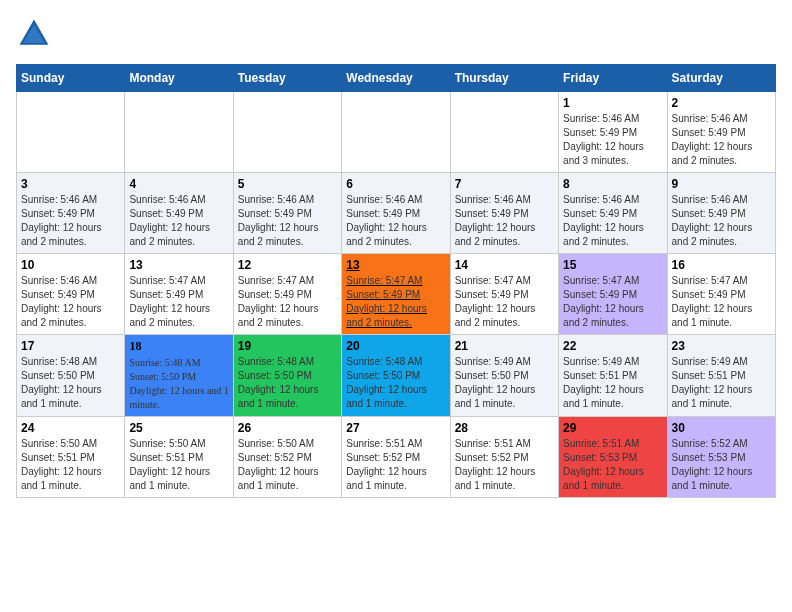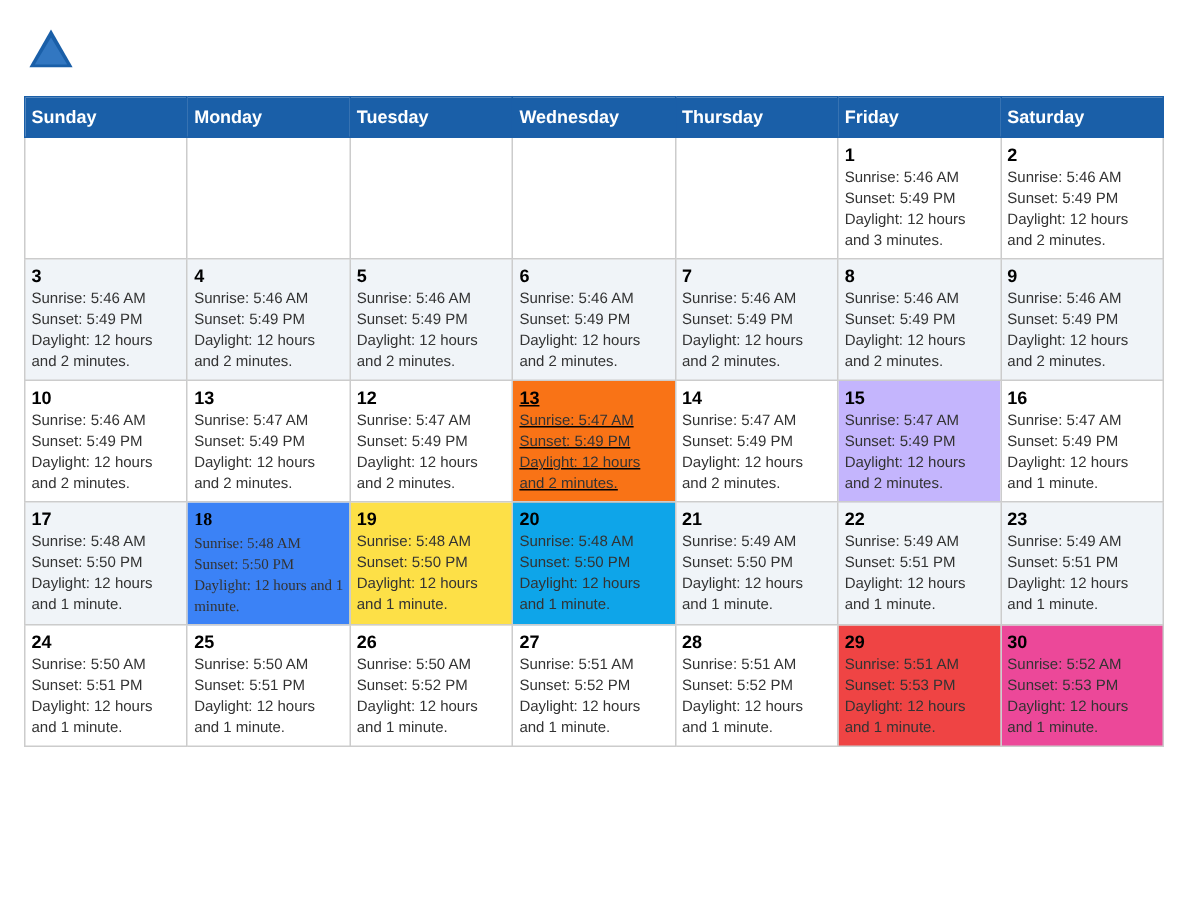--- a/index.html
+++ b/index.html
@@ -236,21 +236,21 @@
           <div class="day-detail" style="white-space: pre-line;">Sunrise: 5:48 AM
 Sunset: 5:50 PM
 Daylight: 12 hours and 1 minute.</div>
         </td>
         <td style="background: #3b82f6; font-family: Liberation Serif, serif;">
           <div class="day-num">18</div>
           <div class="day-detail" style="white-space: pre-line;">Sunrise: 5:48 AM
 Sunset: 5:50 PM
 Daylight: 12 hours and 1 minute.</div>
         </td>
-        <td style="background: #fde047;">
+        <td style="background: #22c55e;">
           <div class="day-num">19</div>
           <div class="day-detail" style="white-space: pre-line;">Sunrise: 5:48 AM
 Sunset: 5:50 PM
 Daylight: 12 hours and 1 minute.</div>
         </td>
         <td style="background: #0ea5e9;">
           <div class="day-num">20</div>
           <div class="day-detail" style="white-space: pre-line;">Sunrise: 5:48 AM
 Sunset: 5:50 PM
 Daylight: 12 hours and 1 minute.</div>
@@ -304,21 +304,21 @@
           <div class="day-detail" style="white-space: pre-line;">Sunrise: 5:51 AM
 Sunset: 5:52 PM
 Daylight: 12 hours and 1 minute.</div>
         </td>
         <td style="background: #ef4444;">
           <div class="day-num">29</div>
           <div class="day-detail" style="white-space: pre-line;">Sunrise: 5:51 AM
 Sunset: 5:53 PM
 Daylight: 12 hours and 1 minute.</div>
         </td>
-        <td style="background: #ec4899; margin-left: 40px;">
+        <td style="background: #c4b5fd; margin-left: 40px;">
           <div class="day-num">30</div>
           <div class="day-detail" style="white-space: pre-line;">Sunrise: 5:52 AM
 Sunset: 5:53 PM
 Daylight: 12 hours and 1 minute.</div>
         </td>
       </tr>
     </tbody>
 </table>
 
 </body></html>

